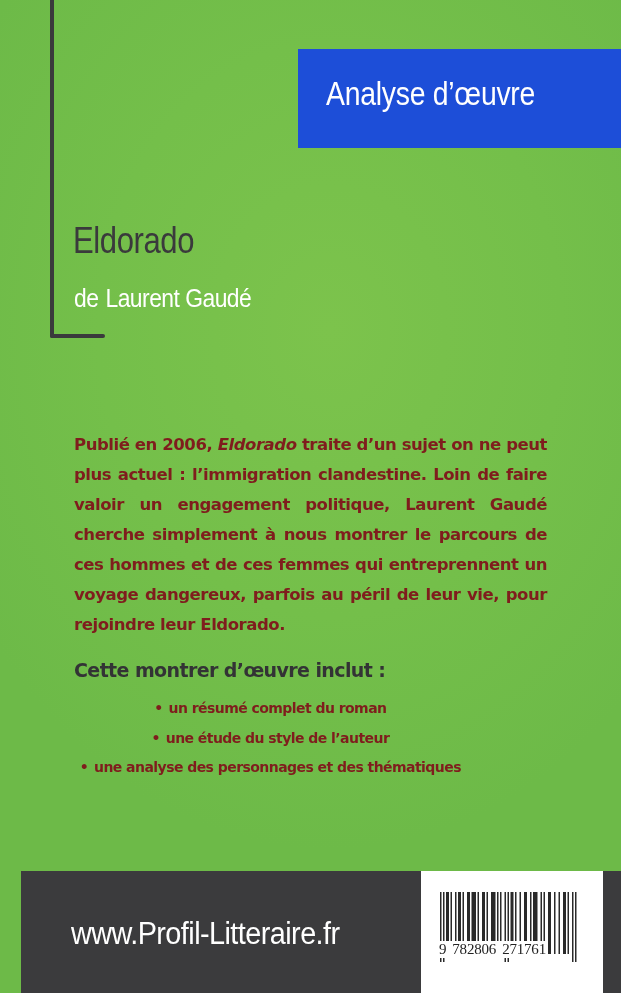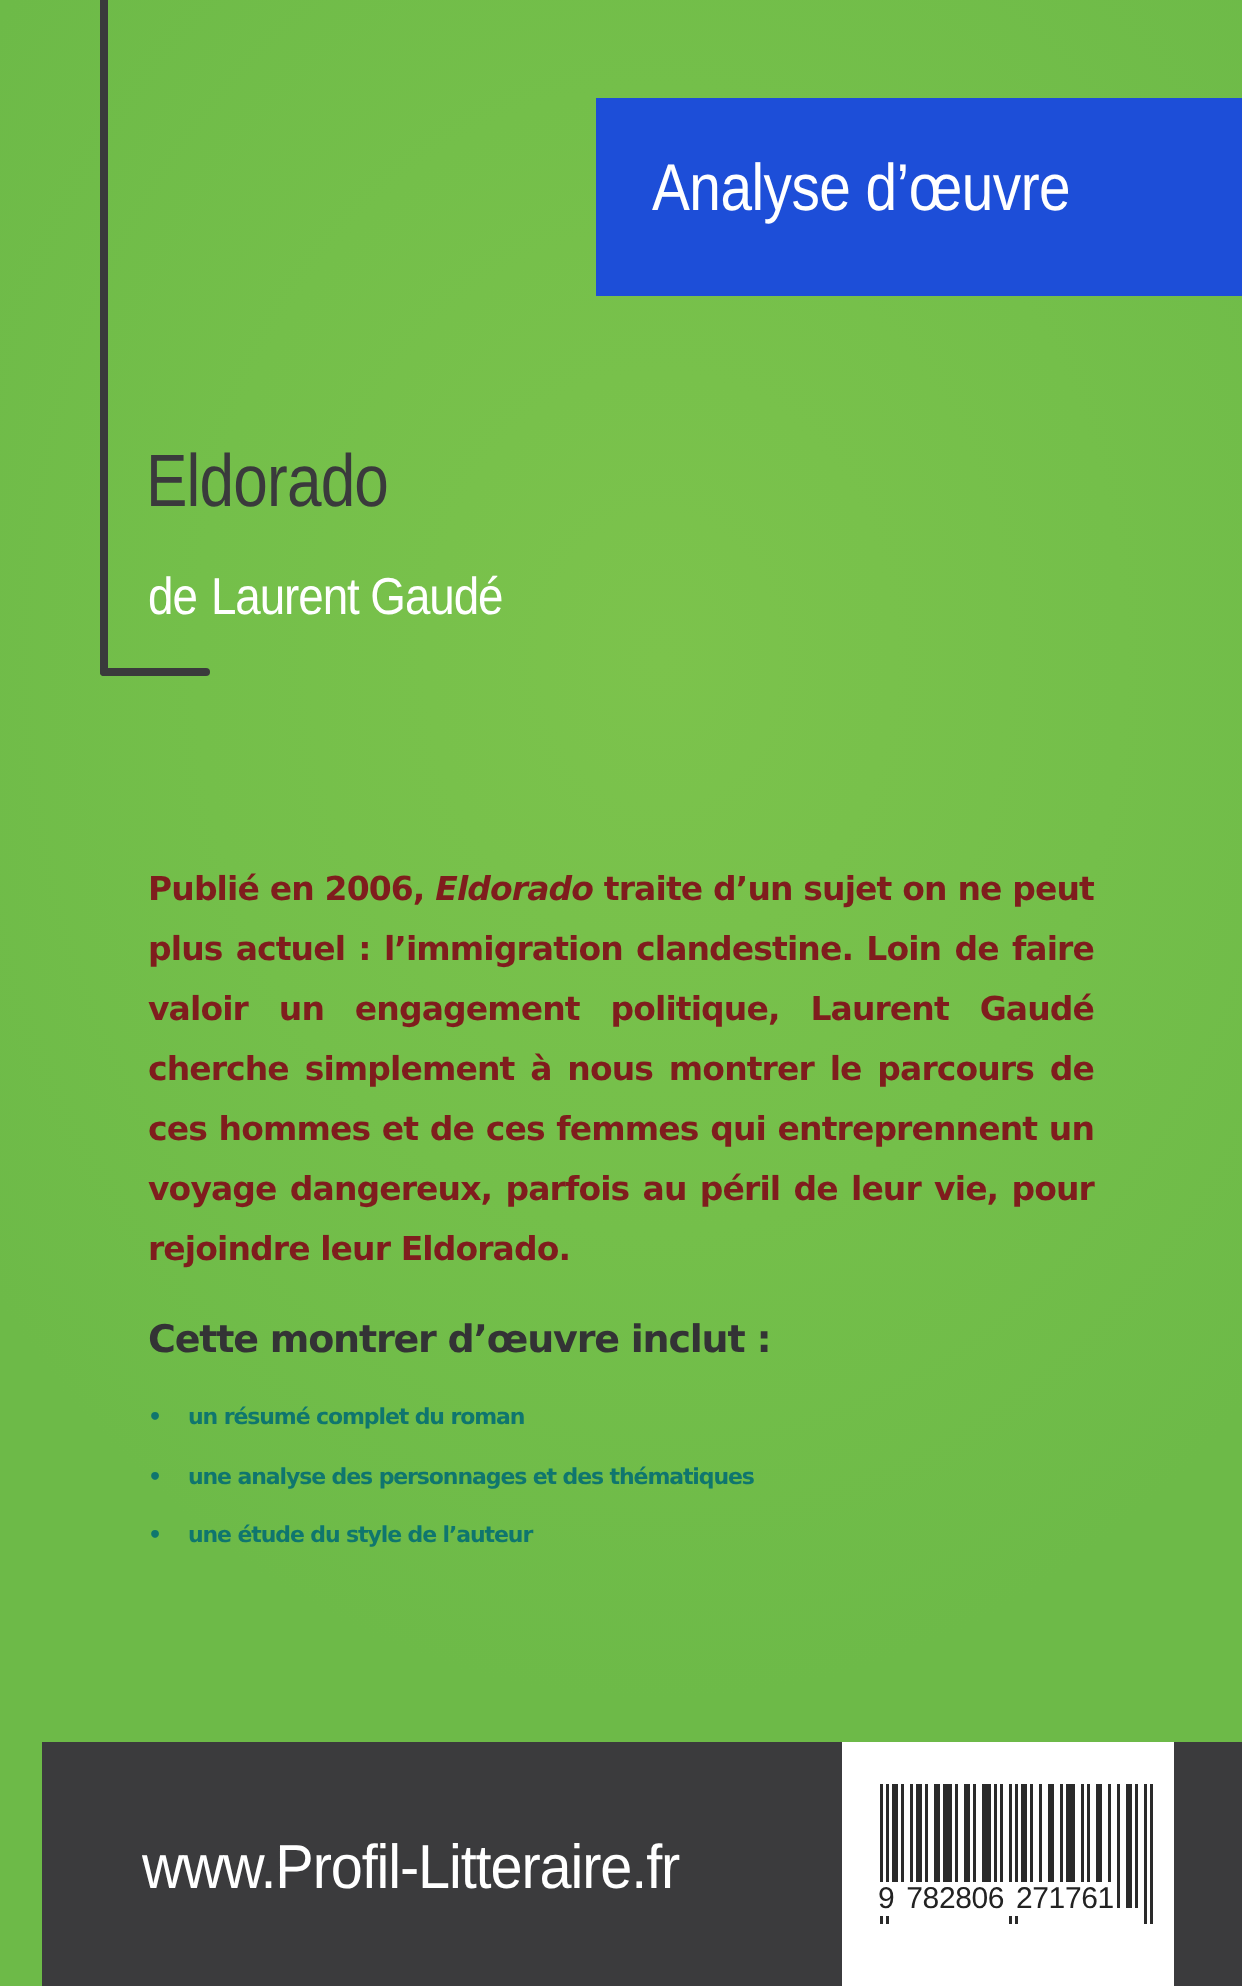--- a/index.html
+++ b/index.html
@@ -10,25 +10,25 @@
   .bracket-h { position:absolute; left:50px; top:334px; width:55px; height:4px; background:#3a3a3c; border-radius:2px; }
   .series-box { position:absolute; left:298px; top:49px; width:323px; height:99px; background:#1d4ed8; }
   .series-label { position:absolute; left:28px; top:26px; color:#fff; font-size:33px; font-family:"Liberation Sans", sans-serif; transform:scaleX(0.86); transform-origin:left top; letter-spacing:-0.3px; white-space:nowrap; }
   .title { position:absolute; left:73px; top:220px; color:#3a3a3c; font-size:37px; transform:scaleX(0.84); transform-origin:left top; letter-spacing:-0.5px; white-space:nowrap; }
   .author { position:absolute; left:74px; top:283px; color:#fff; font-size:26px; transform:scaleX(0.88); transform-origin:left top; letter-spacing:-0.6px; white-space:nowrap; }
   .author .gap { display:inline-block; width:8px; }
   .summary { position:absolute; left:74px; top:430px; width:473px; color:#7f1d1d; font-size:16.5px; font-weight:bold; line-height:30px; text-align:justify; font-family:"DejaVu Sans", sans-serif; letter-spacing:-0.45px; }
   .summary em { font-style:italic; }
   .includes-title { position:absolute; left:74px; top:659px; color:#333335; font-size:19px; font-weight:bold; font-family:"DejaVu Sans", sans-serif; letter-spacing:-0.6px; white-space:nowrap; }
   .includes-list { position:absolute; left:74px; top:694px; margin:0; padding:0; list-style:none; }
-  .includes-list li { color:#0f766e; font-size:11px; font-weight:bold; font-family:"DejaVu Sans", sans-serif; line-height:29.5px; letter-spacing:-0.55px; white-space:nowrap; }
+  .includes-list li { color:#7f1d1d; font-size:14px; font-weight:bold; font-family:"DejaVu Sans", sans-serif; line-height:29.5px; letter-spacing:-0.55px; white-space:nowrap;text-align:center; }
   .includes-list .bullet { display:inline-block; width:20px; }
   .footer { position:absolute; left:0; top:871px; width:621px; height:122px; background:#3b3b3d;margin-left:21px; }
   .website { position:absolute; left:50px; top:45px; color:#fff; font-size:31px; transform:scaleX(0.93); transform-origin:left top; letter-spacing:-0.6px; white-space:nowrap; }
-  .barcode-box { position:absolute; left:400px; top:0; width:166px; height:122px; background:#fff; }
+  .barcode-box { position:absolute; left:400px; top:0; width:182px; height:122px; background:#fff;font-family:Liberation Serif, serif; }
   .barcode { position:absolute; left:19px; top:21px; width:138px; height:70px; }
   .barcode-digits { position:absolute; left:17px; top:70px; font-size:15px; color:#222; letter-spacing:-0.2px; white-space:nowrap; background:#fff; padding:0 1px; }
   .barcode-digits .g { display:inline-block; width:6px; }
 </style>
 </head>
 <body>
 
 <div class="bracket-v"></div>
 <div class="bracket-h"></div>
 
@@ -37,22 +37,22 @@
 </div>
 
 <div class="title">Eldorado</div>
 <div class="author"><span>de</span><span class="gap"></span><span>Laurent Gaudé</span></div>
 
 <div class="summary"><span>Publié en 2006, </span><em>Eldorado</em><span> traite d’un sujet on ne peut plus actuel : l’immigration clandestine. Loin de faire valoir un engagement politique, Laurent Gaudé cherche simplement à nous montrer le parcours de ces hommes et de ces femmes qui entreprennent un voyage dangereux, parfois au péril de leur vie, pour rejoindre leur Eldorado.</span></div>
 
 <div class="includes-title">Cette montrer d’œuvre inclut :</div>
 <ul class="includes-list">
   <li><span class="bullet">•</span><span>un résumé complet du roman</span></li>
+  <li><span class="bullet">•</span><span>une étude du style de l’auteur</span></li>
   <li><span class="bullet">•</span><span>une analyse des personnages et des thématiques</span></li>
-  <li><span class="bullet">•</span><span>une étude du style de l’auteur</span></li>
 </ul>
 
 <div class="footer">
   <div class="website">www.Profil-Litteraire.fr</div>
   <div class="barcode-box">
     <svg class="barcode" viewBox="0 0 138 70" preserveAspectRatio="none">
       <g fill="#2a2a2a">
         <rect x="0" y="0" width="1.5" height="70"></rect>
           <rect x="3" y="0" width="1.5" height="70"></rect>
         <rect x="6" y="0" width="3" height="62"></rect>

